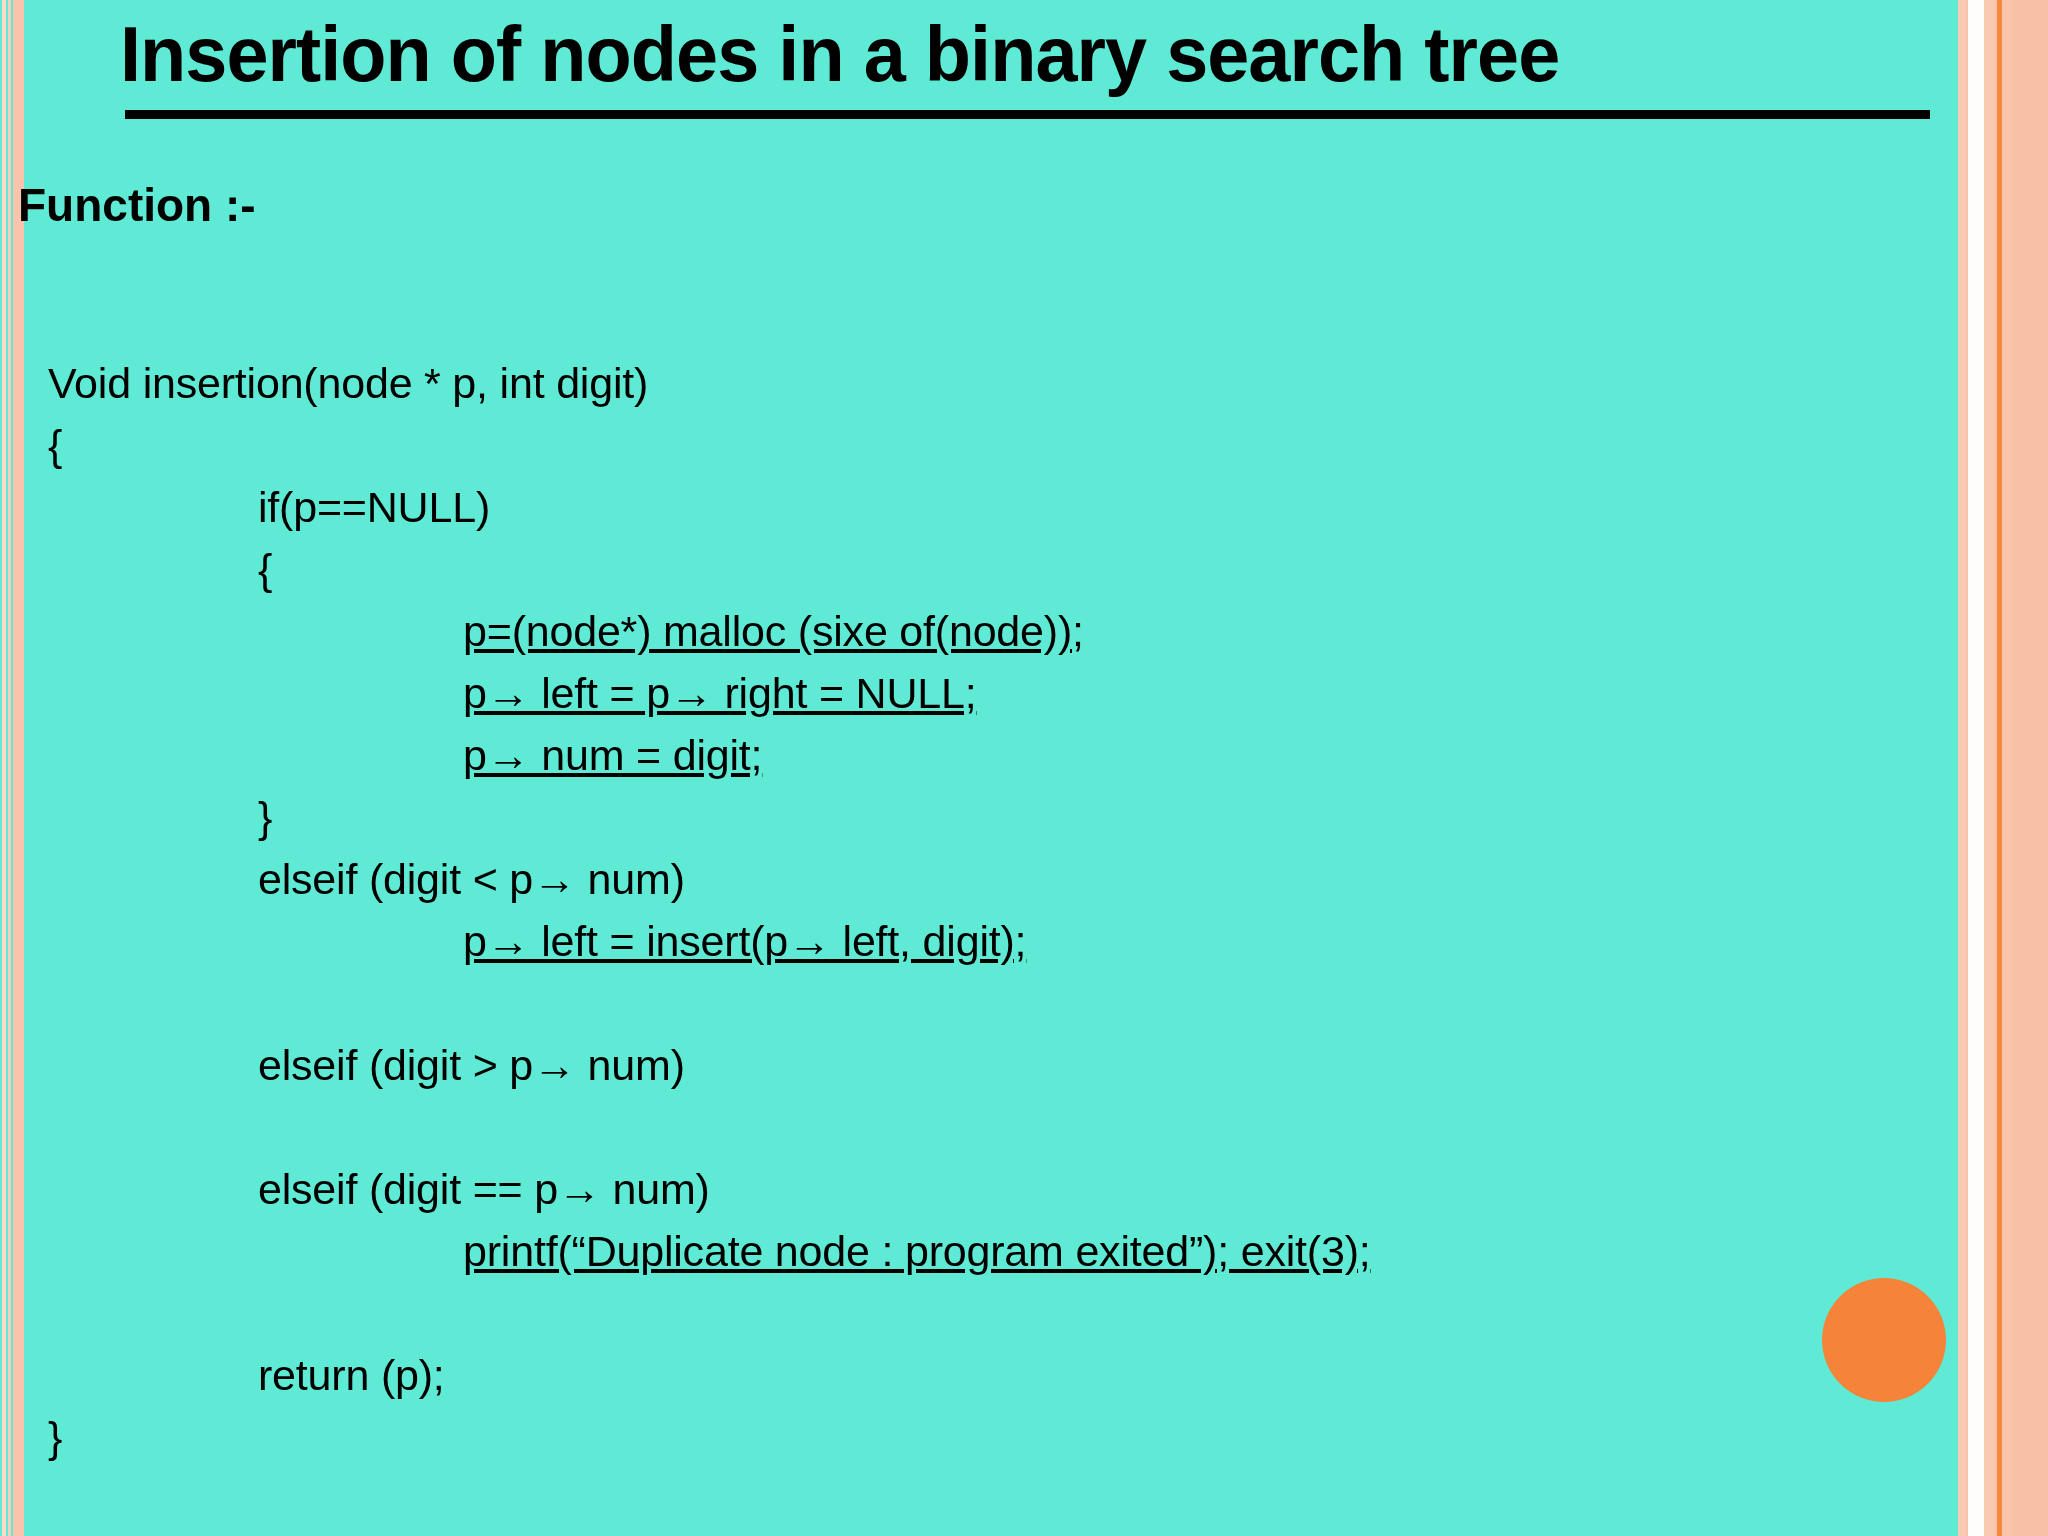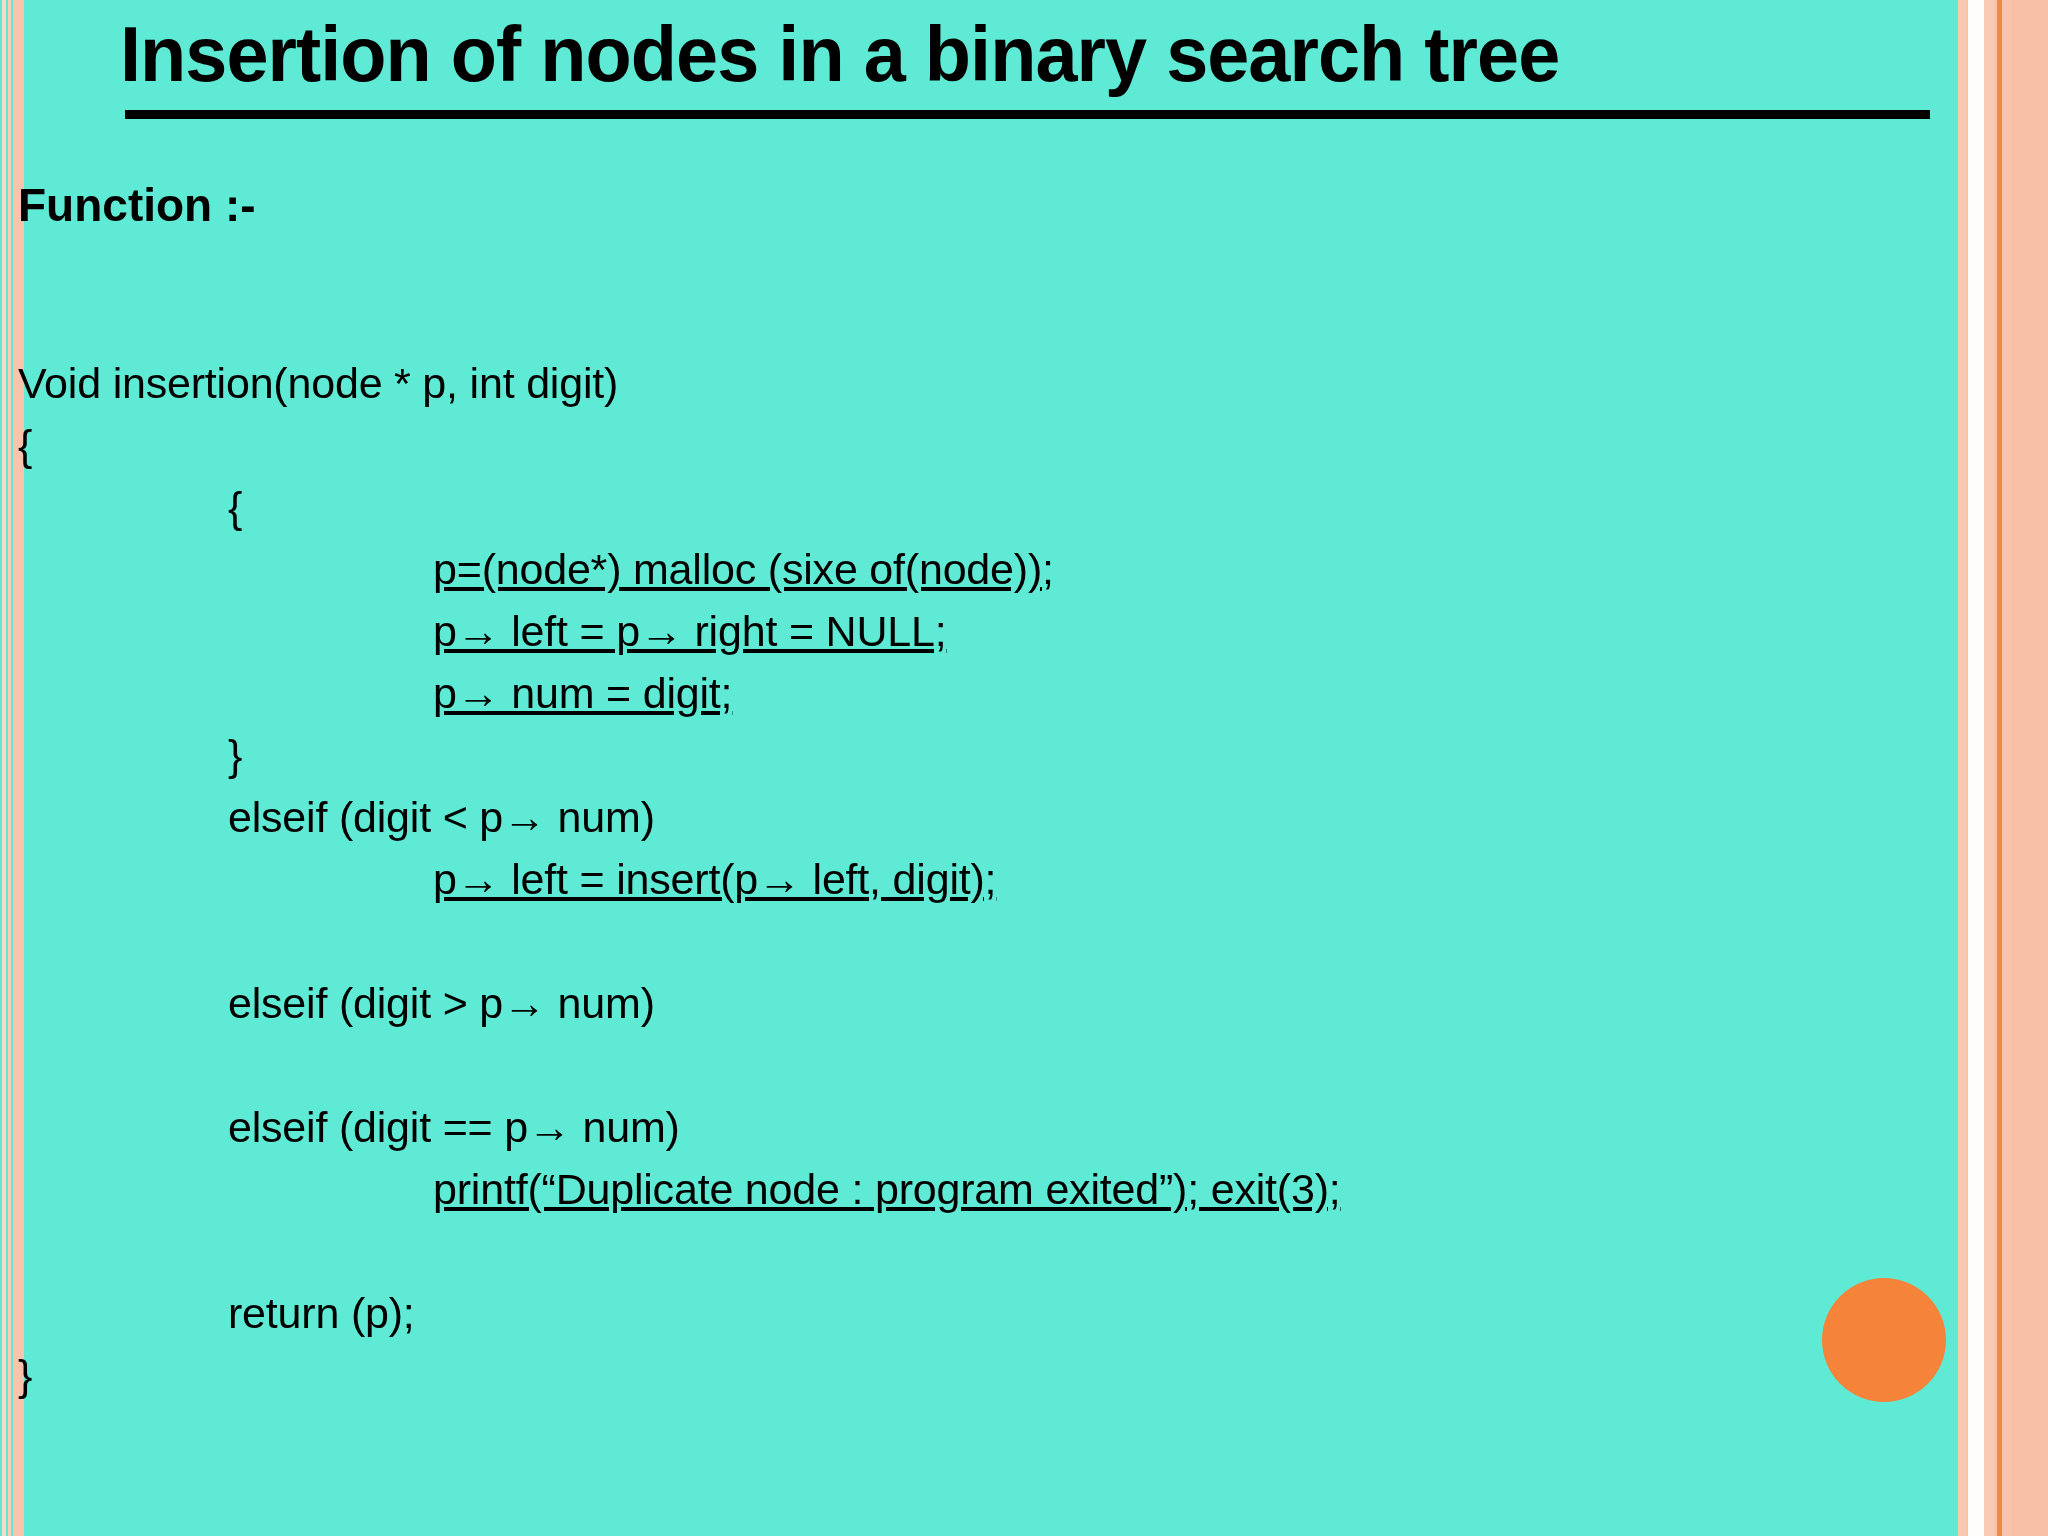--- a/index.html
+++ b/index.html
@@ -75,20 +75,21 @@
     top: 352px;
     width: 1900px;
   }
   .code-line {
     font-size: 43px;
     color: #000000;
     line-height: 62px;
     height: 62px;
     white-space: pre;
     letter-spacing: -0.2px;
+    margin-left: 30px;
   }
   .code-line.blank { color: transparent; }
   .ind0 { padding-left: 0px;   }
   .ind1 { padding-left: 210px; }
   .ind2 { padding-left: 415px; text-decoration: underline; }
   .ind2b{ padding-left: 430px; }
 
   
   #orange-dot {
     position: absolute;
@@ -118,20 +119,21 @@
   <div class="stripe right-stripe-c"></div>
 
   <div id="title">Insertion of  nodes in a binary search tree</div>
   <div id="title-underline"></div>
 
   <div id="heading">Function :-</div>
 
   <div id="code">
       <div class="code-line ind0">Void insertion(node * p, int digit)</div>
       <div class="code-line ind0">{</div>
+      <div class="code-line ind1">if(p==NULL)</div>
       <div class="code-line ind1">{</div>
       <div class="code-line ind2">p=(node*) malloc (sixe of(node));</div>
       <div class="code-line ind2">p→ left = p→ right = NULL;</div>
       <div class="code-line ind2">p→ num = digit;</div>
       <div class="code-line ind1">}</div>
       <div class="code-line ind1">elseif (digit &lt; p→ num)</div>
       <div class="code-line ind2">p→ left = insert(p→ left, digit);</div>
       <div class="code-line ind0 blank">&nbsp;</div>
       <div class="code-line ind1">elseif (digit &gt; p→ num)</div>
       <div class="code-line ind0 blank">&nbsp;</div>

